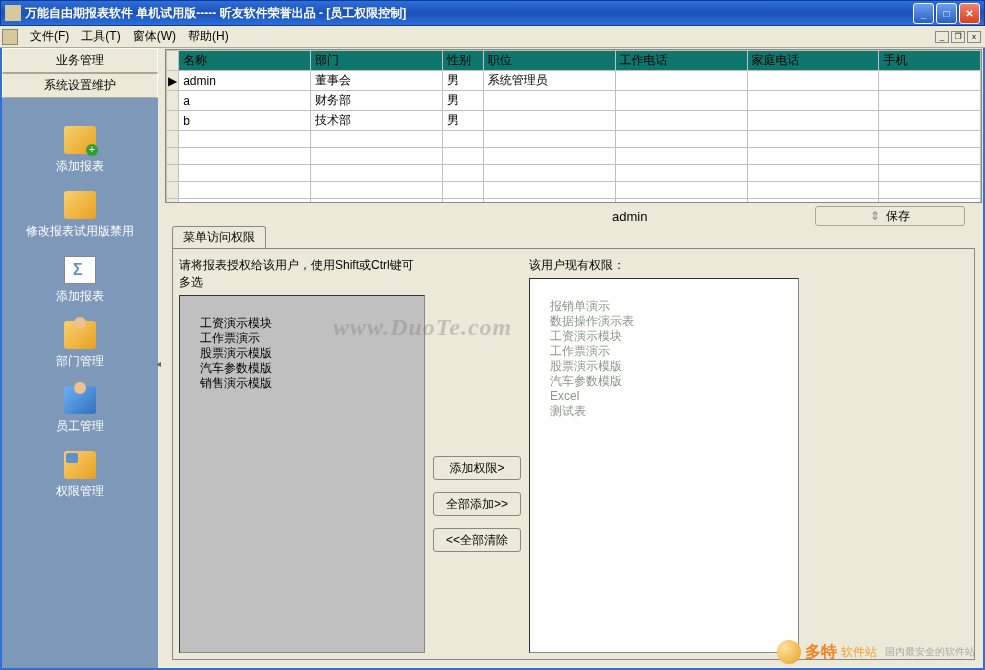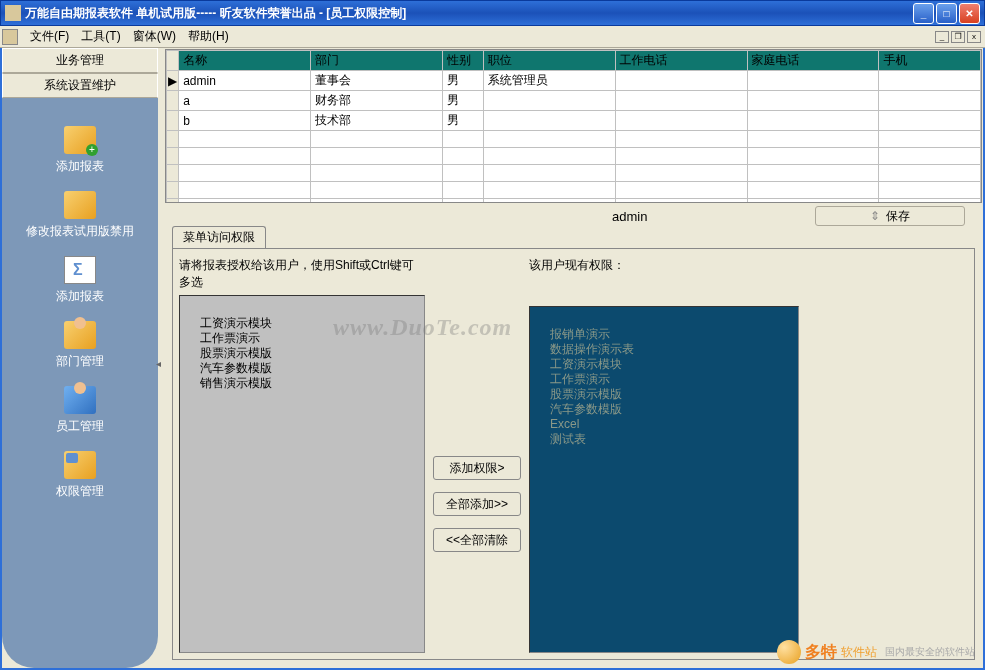--- a/index.html
+++ b/index.html
@@ -17,21 +17,21 @@
 .menubar { height: 22px; background: #ece9d8; display: flex; align-items: center; padding: 0 2px; border-bottom: 1px solid #aca899; }
 .menubar .appicon { width: 16px; height: 16px; background: #d8c89c; margin-right: 6px; border: 1px solid #888; }
 .menubar .item { padding: 2px 6px; cursor: default; }
 .menubar .mdi { margin-left: auto; display: flex; gap: 2px; padding-right: 2px; }
 .menubar .mdi span { width: 14px; height: 12px; border: 1px solid #888; display: flex; align-items: center; justify-content: center; font-size: 8px; background: #ece9d8; }
 
 
 .main { display: flex; height: calc(100% - 48px); border: 2px solid #2e6fd8; border-top: none; }
 
 
-.sidebar { width: 156px; background: #7d98b8; display: flex; flex-direction: column; border-radius: 32px; }
+.sidebar { width: 156px; background: #7d98b8; display: flex; flex-direction: column; }
 .sidebar .header { background: #ece9d8; color: #000; text-align: center; padding: 3px 0; border: 1px solid #fff; border-bottom: 1px solid #aca899; font-size: 12px; }
 .sidebar .section-title { background: #ece9d8; color: #000; text-align: center; padding: 3px 16px; border: 1px solid #fff; border-top: 1px solid #aca899; border-bottom: 1px solid #aca899; font-size: 12px; }
 .sidebar .items { flex: 1; padding: 20px 0; }
 .sidebar .sbitem { display: flex; flex-direction: column; align-items: center; padding: 8px 4px; color: #fff; cursor: pointer; gap: 4px; }
 .sbitem .icon { width: 32px; height: 28px; position: relative; }
 .icon-report { background: linear-gradient(135deg, #f8d070, #e8a020); border-radius: 3px; }
 .icon-report::after { content: "+"; position: absolute; right: -2px; bottom: -2px; background: #30a030; color: #fff; width: 12px; height: 12px; border-radius: 50%; font-size: 10px; text-align: center; line-height: 12px; }
 .icon-modify { background: linear-gradient(135deg, #f8d070, #e8a020); border-radius: 3px; }
 .icon-formula { background: #fff; border: 1px solid #888; }
 .icon-formula::after { content: "Σ"; position: absolute; top: 4px; left: 8px; color: #6090d0; font-size: 16px; font-weight: bold; }
@@ -74,21 +74,21 @@
 .tab { background: #ece9d8; border: 1px solid #888; border-bottom: none; padding: 2px 10px; font-size: 12px; border-radius: 3px 3px 0 0; }
 
 
 .perm-panel { flex: 1; margin: 0 8px 8px 8px; border: 1px solid #888; background: #ece9d8; padding: 6px; display: flex; gap: 8px; position: relative; }
 .perm-left, .perm-right { display: flex; flex-direction: column; }
 .perm-left { width: 246px; }
 .perm-right { width: 270px; }
 .perm-label { font-size: 12px; padding: 2px 0 4px 0; }
 .listbox { flex: 1; border: 1px inset #888; padding: 20px; font-size: 12px; line-height: 15px; overflow: hidden; }
 .listbox.left { background: #c0c0c0; color: #000; }
-.listbox.right { background: #0c4a6e; color: #8a9888; margin-top: 28px; }
+.listbox.right { background: #ffffff; color: #8a9888; }
 .perm-buttons { display: flex; flex-direction: column; justify-content: center; gap: 12px; padding-top: 100px; }
 .perm-btn { width: 88px; height: 24px; background: #ece9d8; border: 1px solid #888; border-radius: 3px; font-size: 12px; cursor: pointer; }
 
 
 .watermark { position: absolute; top: 65px; left: 160px; font-size: 24px; color: rgba(120,120,120,0.35); font-style: italic; font-family: Georgia, serif; font-weight: bold; letter-spacing: 1px; pointer-events: none; }
 
 
 .footer-badge { position: absolute; right: 10px; bottom: 6px; display: flex; align-items: center; gap: 4px; color: #f0a030; font-size: 12px; }
 .footer-badge .avatar { width: 24px; height: 24px; background: radial-gradient(circle at 30% 30%, #ffe0a0, #e8a020); border-radius: 50%; }
 .footer-badge .big { font-size: 16px; font-weight: bold; color: #f08020; }

